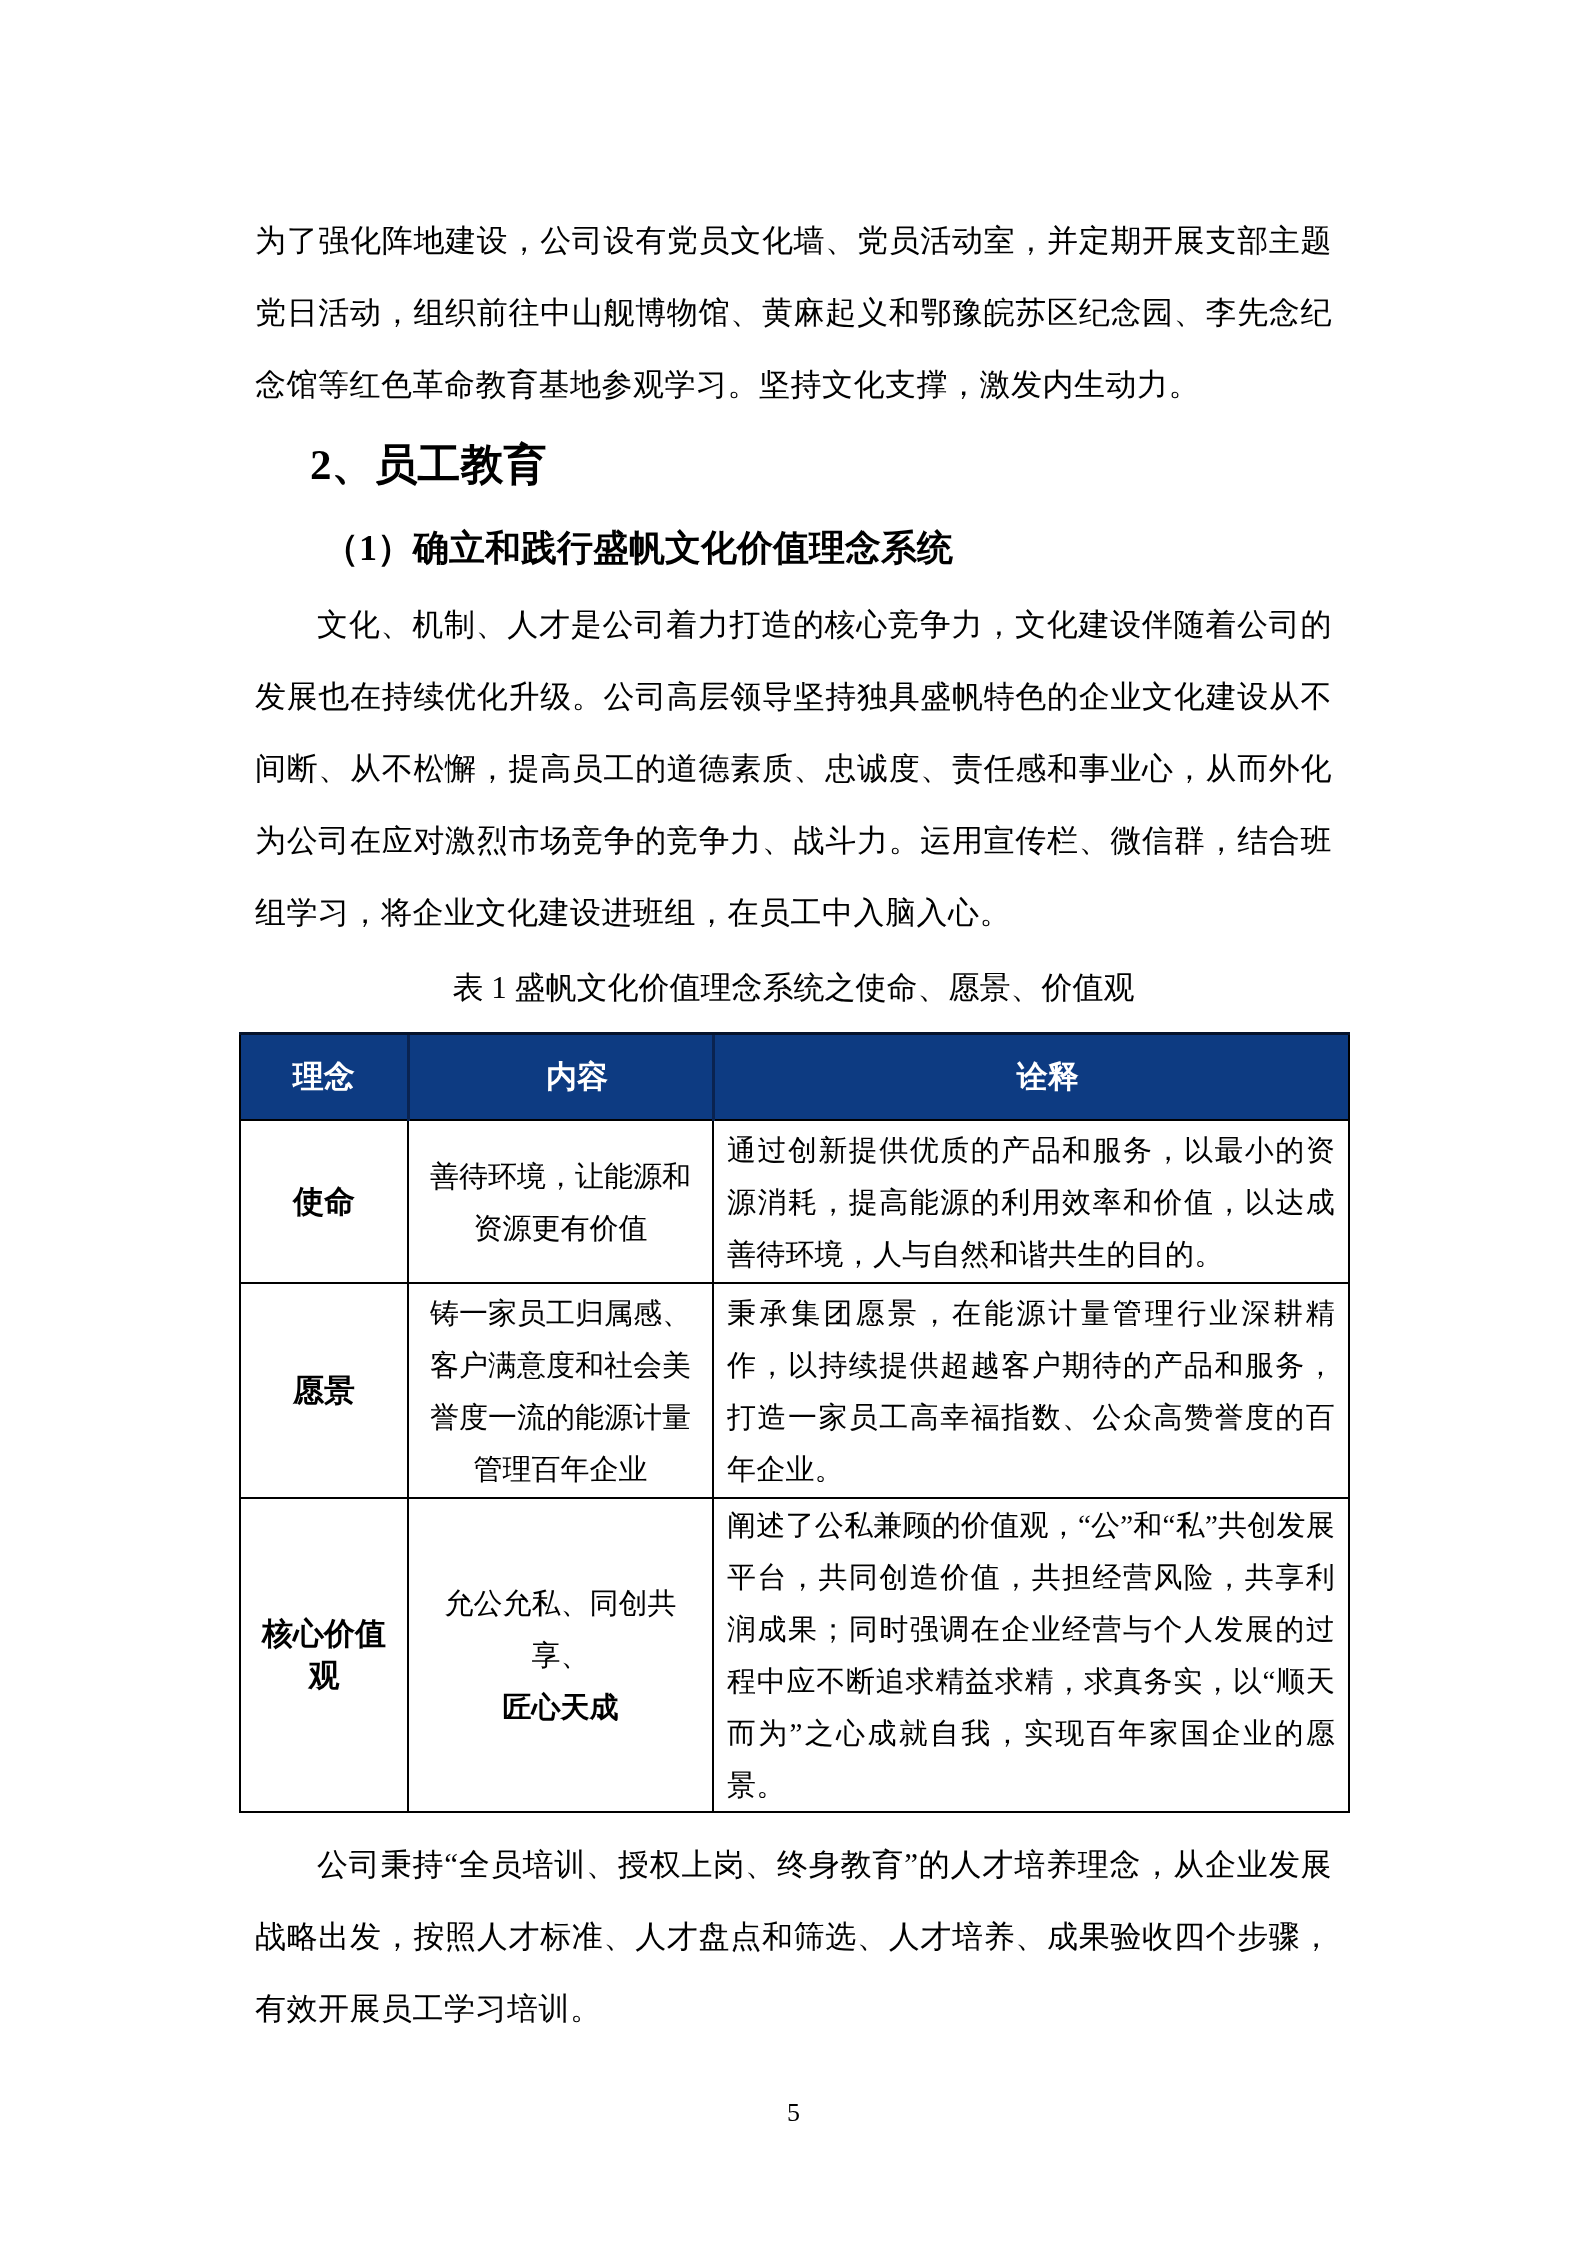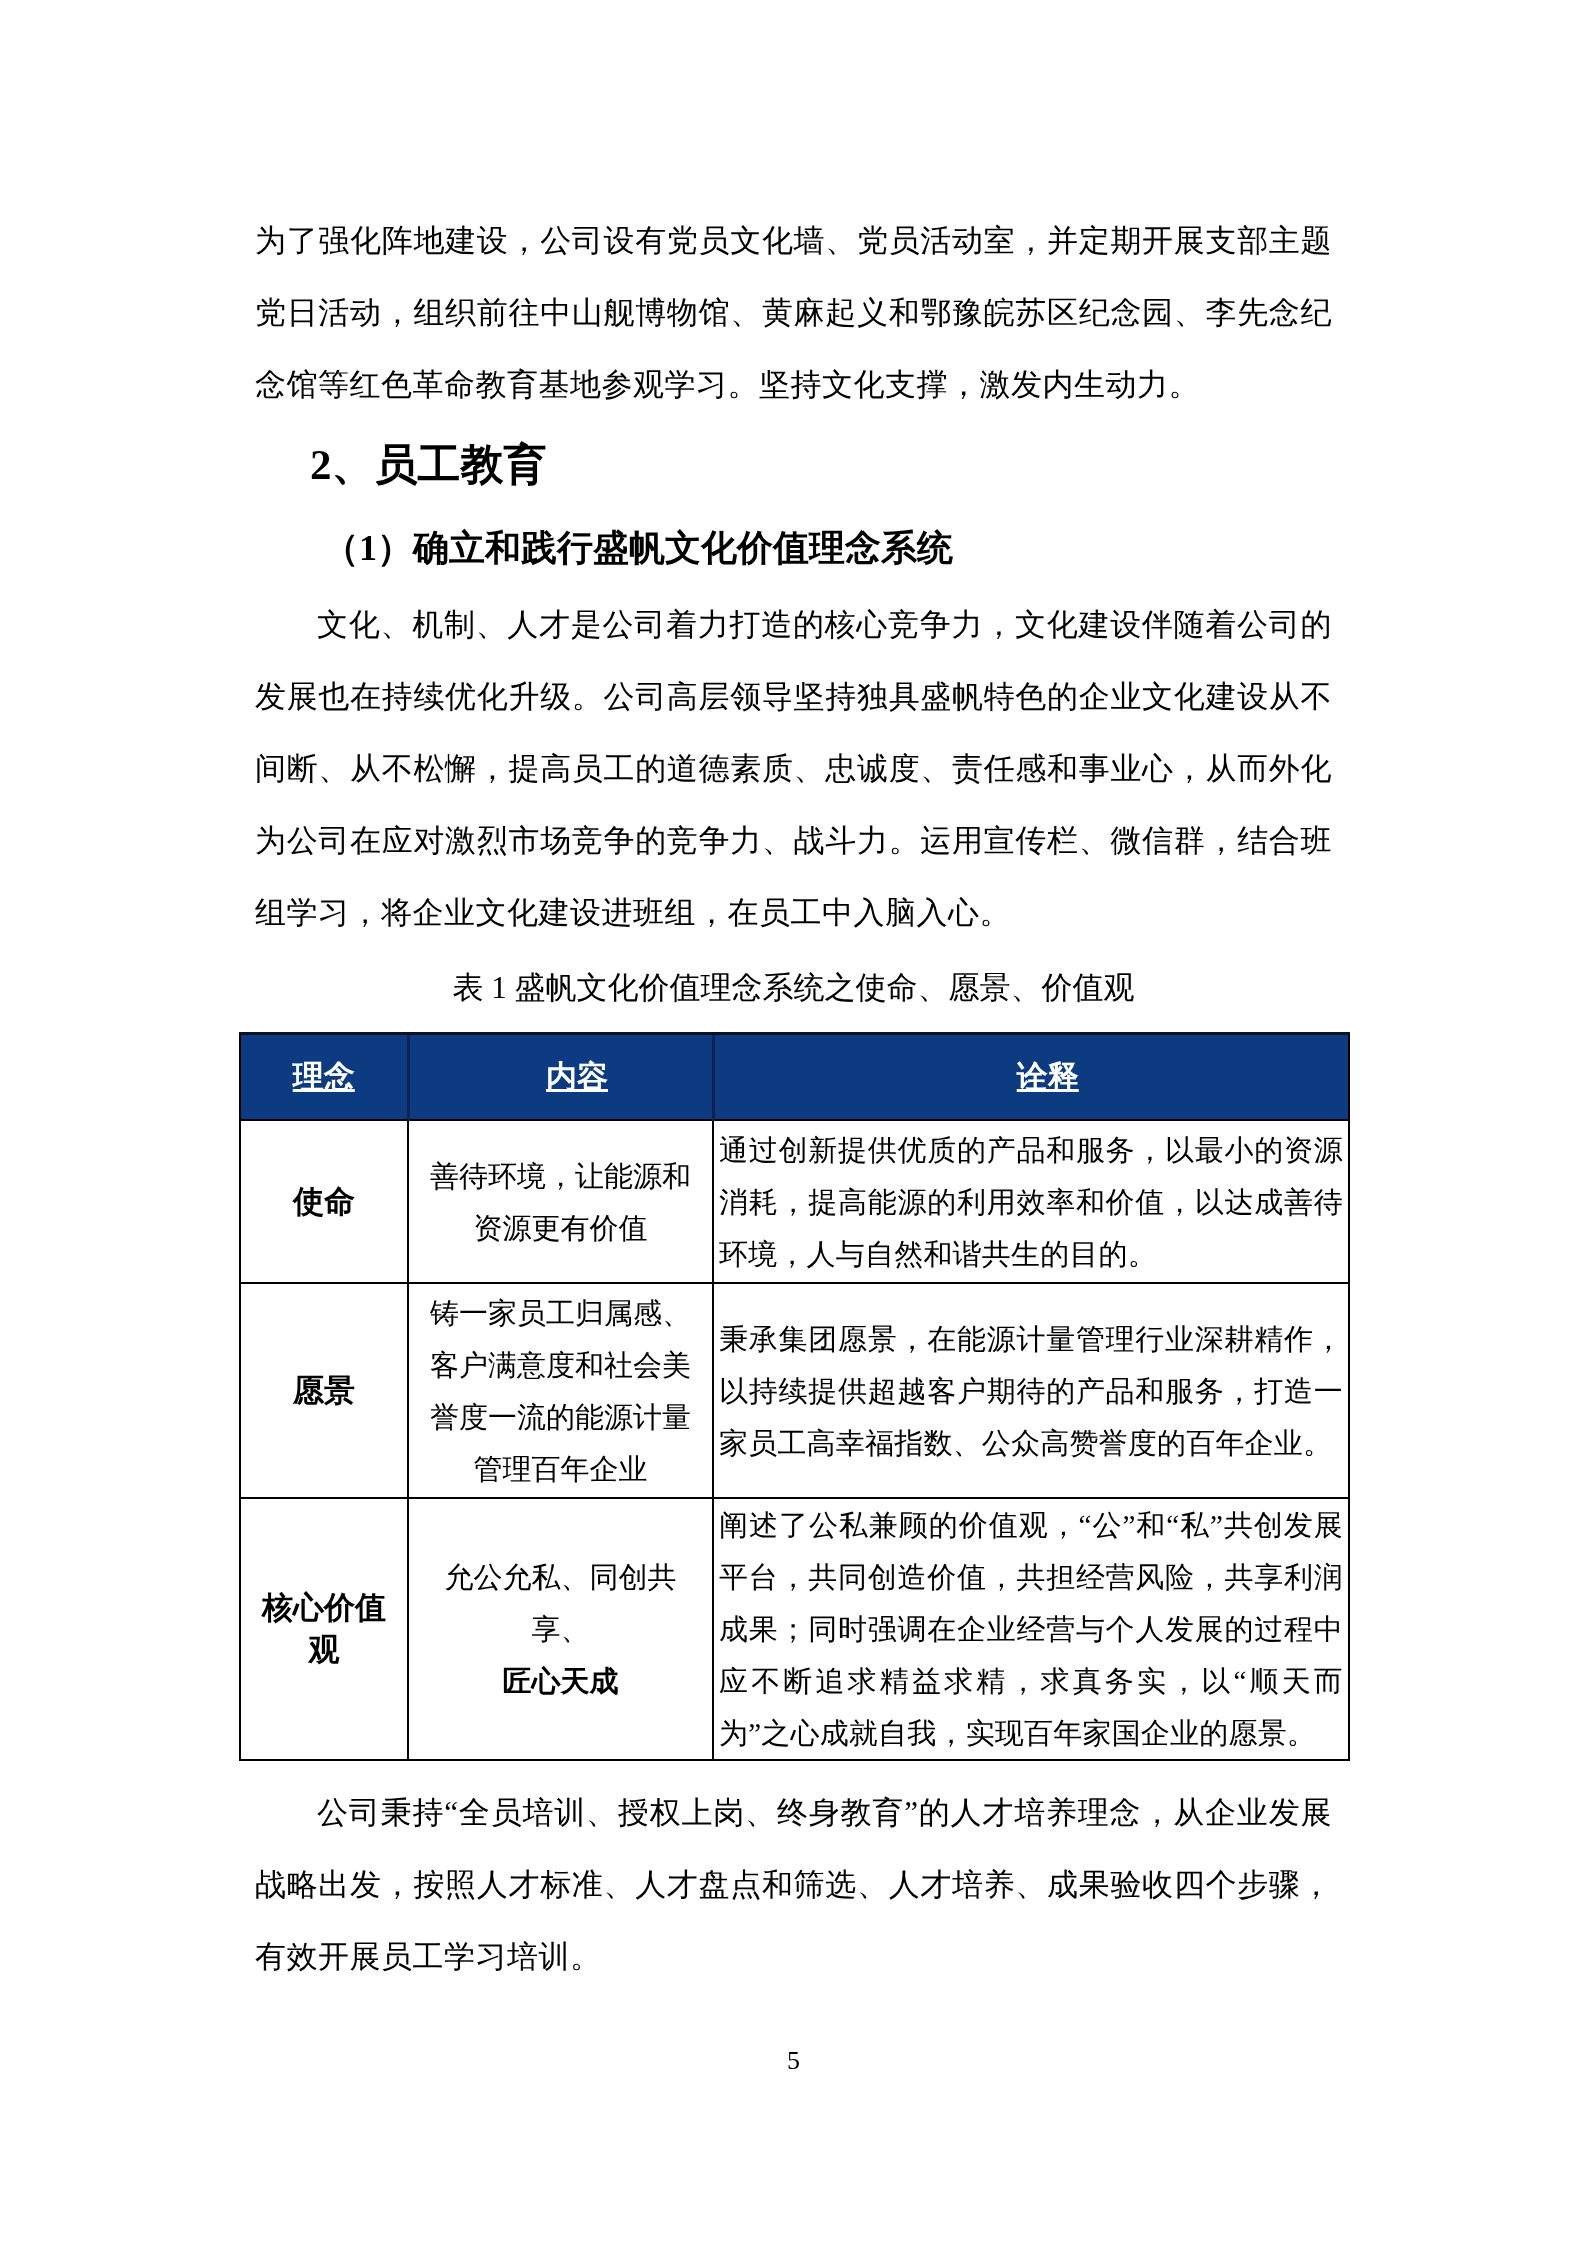--- a/index.html
+++ b/index.html
@@ -66,21 +66,20 @@
   table.idea-table th {
     height: 82px;
     background: #0d3b82;
     color: #ffffff;
     font-weight: bold;
     font-size: 31px;
     text-align: center;
     vertical-align: middle;
     border: 2px solid #000000;
     border-top: 3px solid #06132b;
-    text-decoration: underline;
   }
   table.idea-table th + th {
     border-left: 3px solid #0a2350;
     padding-left: 34px;
   }
   table.idea-table td {
     border: 2px solid #000000;
     vertical-align: middle;
     background: #ffffff;
   }
@@ -99,21 +98,21 @@
     text-align: center;
     padding: 0 8px;
   }
   td.content-cell .bold-part {
     font-weight: bold;
   }
   td.interp-cell {
     font-size: 29px;
     line-height: 52px;
     text-align: justify;
-    padding: 0 5px;
+    padding: 0 13px;
     letter-spacing: 0.2px;
   }
   .page-number {
     margin-top: 48px;
     font-size: 26px;
     line-height: 40px;
     text-align: center;
   }
 </style>
 </head>

